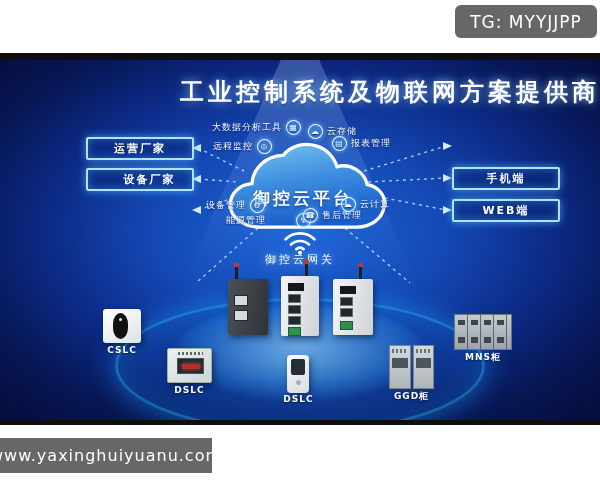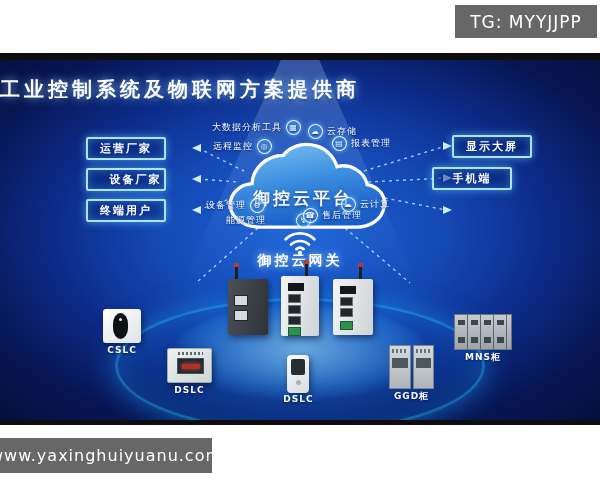--- a/index.html
+++ b/index.html
@@ -1,52 +1,52 @@
 <!DOCTYPE html>
 <html><head>
 <meta charset="utf-8">
 <style>
   * { margin:0; padding:0; box-sizing:border-box; }
   body { width:600px; height:480px; background:#fff; font-family:"DejaVu Sans", sans-serif; position:relative; overflow:hidden; }
 
   .badge { position:absolute; background:#676767; color:#fff; display:flex; align-items:center; justify-content:center; font-size:17px; letter-spacing:1px; }
-  .tg-badge { right:3px; top:5px; width:142px; height:33px; }
+  .tg-badge { right:3px; top:5px; width:142px; height:33px;border-radius:6px; }
   .url-badge { left:0; top:438px; width:212px; height:35px; font-size:16px; }
 
   .photo { position:absolute; left:0; top:53px; width:600px; height:372px; overflow:hidden;
     background: radial-gradient(ellipse 420px 260px at 50% 48%, #1d64d8 0%, #1448b4 35%, #0c2a86 60%, #071653 82%, #050f3e 100%); }
   .bar-top { position:absolute; left:0; top:0; width:600px; height:7px; background:#0e0e10; }
   .bar-bottom { position:absolute; left:0; bottom:0; width:600px; height:5px; background:#0e0e10; }
   .beam { position:absolute; left:180px; top:7px; width:240px; height:230px;
     background:linear-gradient(to bottom, rgba(170,210,255,.28), rgba(120,180,255,.05) 75%, transparent);
     clip-path:polygon(42% 0, 58% 0, 100% 100%, 0 100%); }
 
   .stage-ring { position:absolute; left:115px; top:245px; width:370px; height:135px; border-radius:50%;
     border:3px solid rgba(40,190,255,.45); box-shadow:0 0 28px rgba(30,160,255,.55), inset 0 0 40px rgba(30,160,255,.35);
     background:radial-gradient(ellipse at 50% 50%, rgba(60,180,255,.30), rgba(20,90,200,.12) 60%, transparent 75%); }
   .stage-core { position:absolute; left:175px; top:252px; width:250px; height:95px; border-radius:50%;
     background:radial-gradient(ellipse at 50% 45%, rgba(170,235,255,.55), rgba(70,180,255,.25) 55%, transparent 75%); filter:blur(2px); }
 
-  .title { position:absolute; left:0; top:23px; width:600px; text-align:left; color:#fff; font-size:20px; font-weight:bold; letter-spacing:4px; text-shadow:0 0 10px rgba(150,210,255,.9), 0 2px 3px rgba(0,20,80,.6); }
+  .title { position:absolute; left:0; top:23px; width:600px; text-align:right; color:#fff; font-size:24px; font-weight:bold; letter-spacing:4px; text-shadow:0 0 10px rgba(150,210,255,.9), 0 2px 3px rgba(0,20,80,.6); }
 
   svg.links { position:absolute; left:0; top:0; width:600px; height:372px; }
 
-  .node-box { position:absolute; width:80px; height:23px; border:2px solid #aee4ff; border-radius:2px;
+  .node-box { position:absolute; width:108px; height:23px; border:2px solid #aee4ff; border-radius:2px;
     background:rgba(8,40,120,.5); box-shadow:0 0 8px rgba(90,190,255,.7), inset 0 0 8px rgba(90,190,255,.4);
     color:#fff; font-size:11px; font-weight:bold; letter-spacing:2px; display:flex; align-items:center; justify-content:center; }
 
   .cloud-wrap { position:absolute; left:218px; top:82px; width:170px; height:105px; }
   .cloud-label { position:absolute; left:0; top:52px; width:170px; text-align:center; color:#fff; font-size:17px; font-weight:bold; letter-spacing:3px; text-shadow:0 1px 3px rgba(0,30,90,.6); }
 
   .feature { position:absolute; display:flex; align-items:center; gap:4px; color:#fff; font-size:9px; letter-spacing:1px; text-shadow:0 1px 2px rgba(0,20,80,.8); white-space:nowrap; }
   .fdot { width:15px; height:15px; border-radius:50%; border:1px solid rgba(255,255,255,.95); background:rgba(60,150,240,.55);
     display:flex; align-items:center; justify-content:center; font-size:8px; color:#fff; box-shadow:0 0 5px rgba(120,200,255,.8); }
 
   .wifi { position:absolute; left:282px; top:174px; }
-  .gw-title { position:absolute; left:230px; top:199px; width:140px; text-align:center; color:#fff; font-size:14px; font-weight:bold; letter-spacing:3px; text-shadow:0 0 8px rgba(150,220,255,.9); }
+  .gw-title { position:absolute; left:230px; top:199px; width:140px; text-align:center; color:#fff; font-size:11px; font-weight:normal; letter-spacing:3px; text-shadow:0 0 8px rgba(150,220,255,.9); }
 
   .gw { position:absolute; border-radius:2px; box-shadow:2px 3px 6px rgba(0,10,40,.5); }
   .ant { position:absolute; width:3px; height:13px; background:#1b1e22; top:-13px; }
   .ant::before { content:""; position:absolute; top:-3px; left:-1px; width:5px; height:4px; background:#c0392b; border-radius:1px; }
   .gw-dark { left:228px; top:226px; width:40px; height:56px; background:linear-gradient(100deg,#4b5058,#2f3338); }
   .gw-dark .p { position:absolute; left:6px; width:14px; height:11px; background:#d7dbde; border:1px solid #23262a; }
   .gw-white { background:linear-gradient(100deg,#f4f5f6,#cfd3d6); }
   .gw-w1 { left:281px; top:223px; width:38px; height:60px; }
   .gw-w2 { left:333px; top:226px; width:40px; height:56px; }
   .scr { position:absolute; left:7px; top:7px; width:16px; height:8px; background:#15181b; }
@@ -112,29 +112,26 @@
   </svg>
 
   <div class="title">工业控制系统及物联网方案提供商</div>
 
   <div class="node-box" style="left:86px; top:84px;">
       <span>运营厂家</span>
     </div>
   <div class="node-box" style="left:86px; top:115px;padding-left:19px;">
       <span>设备厂家</span>
     </div>
-  <div class="node-box" style="left:86px; top:146px;">
-      <span>终端用户</span>
-    </div>
-
-  <div class="node-box" style="left:452px; top:82px;">
-      <span>显示大屏</span>
-    </div>
-  <div class="node-box" style="left:432px; top:114px;">
+
+  <div class="node-box" style="left:452px; top:114px;">
       <span>手机端</span>
+    </div>
+  <div class="node-box" style="left:452px; top:146px;">
+      <span>WEB端</span>
     </div>
 
   <div class="cloud-wrap">
     <svg width="170" height="105" viewBox="0 0 180 104">
       <defs>
         <linearGradient id="cg" x1="0" y1="0" x2="0.3" y2="1">
           <stop offset="0" stop-color="#7cc4f2"></stop>
             <stop offset="0.5" stop-color="#3d8fe0"></stop>
             <stop offset="1" stop-color="#1a5fc8"></stop>
         </linearGradient>

